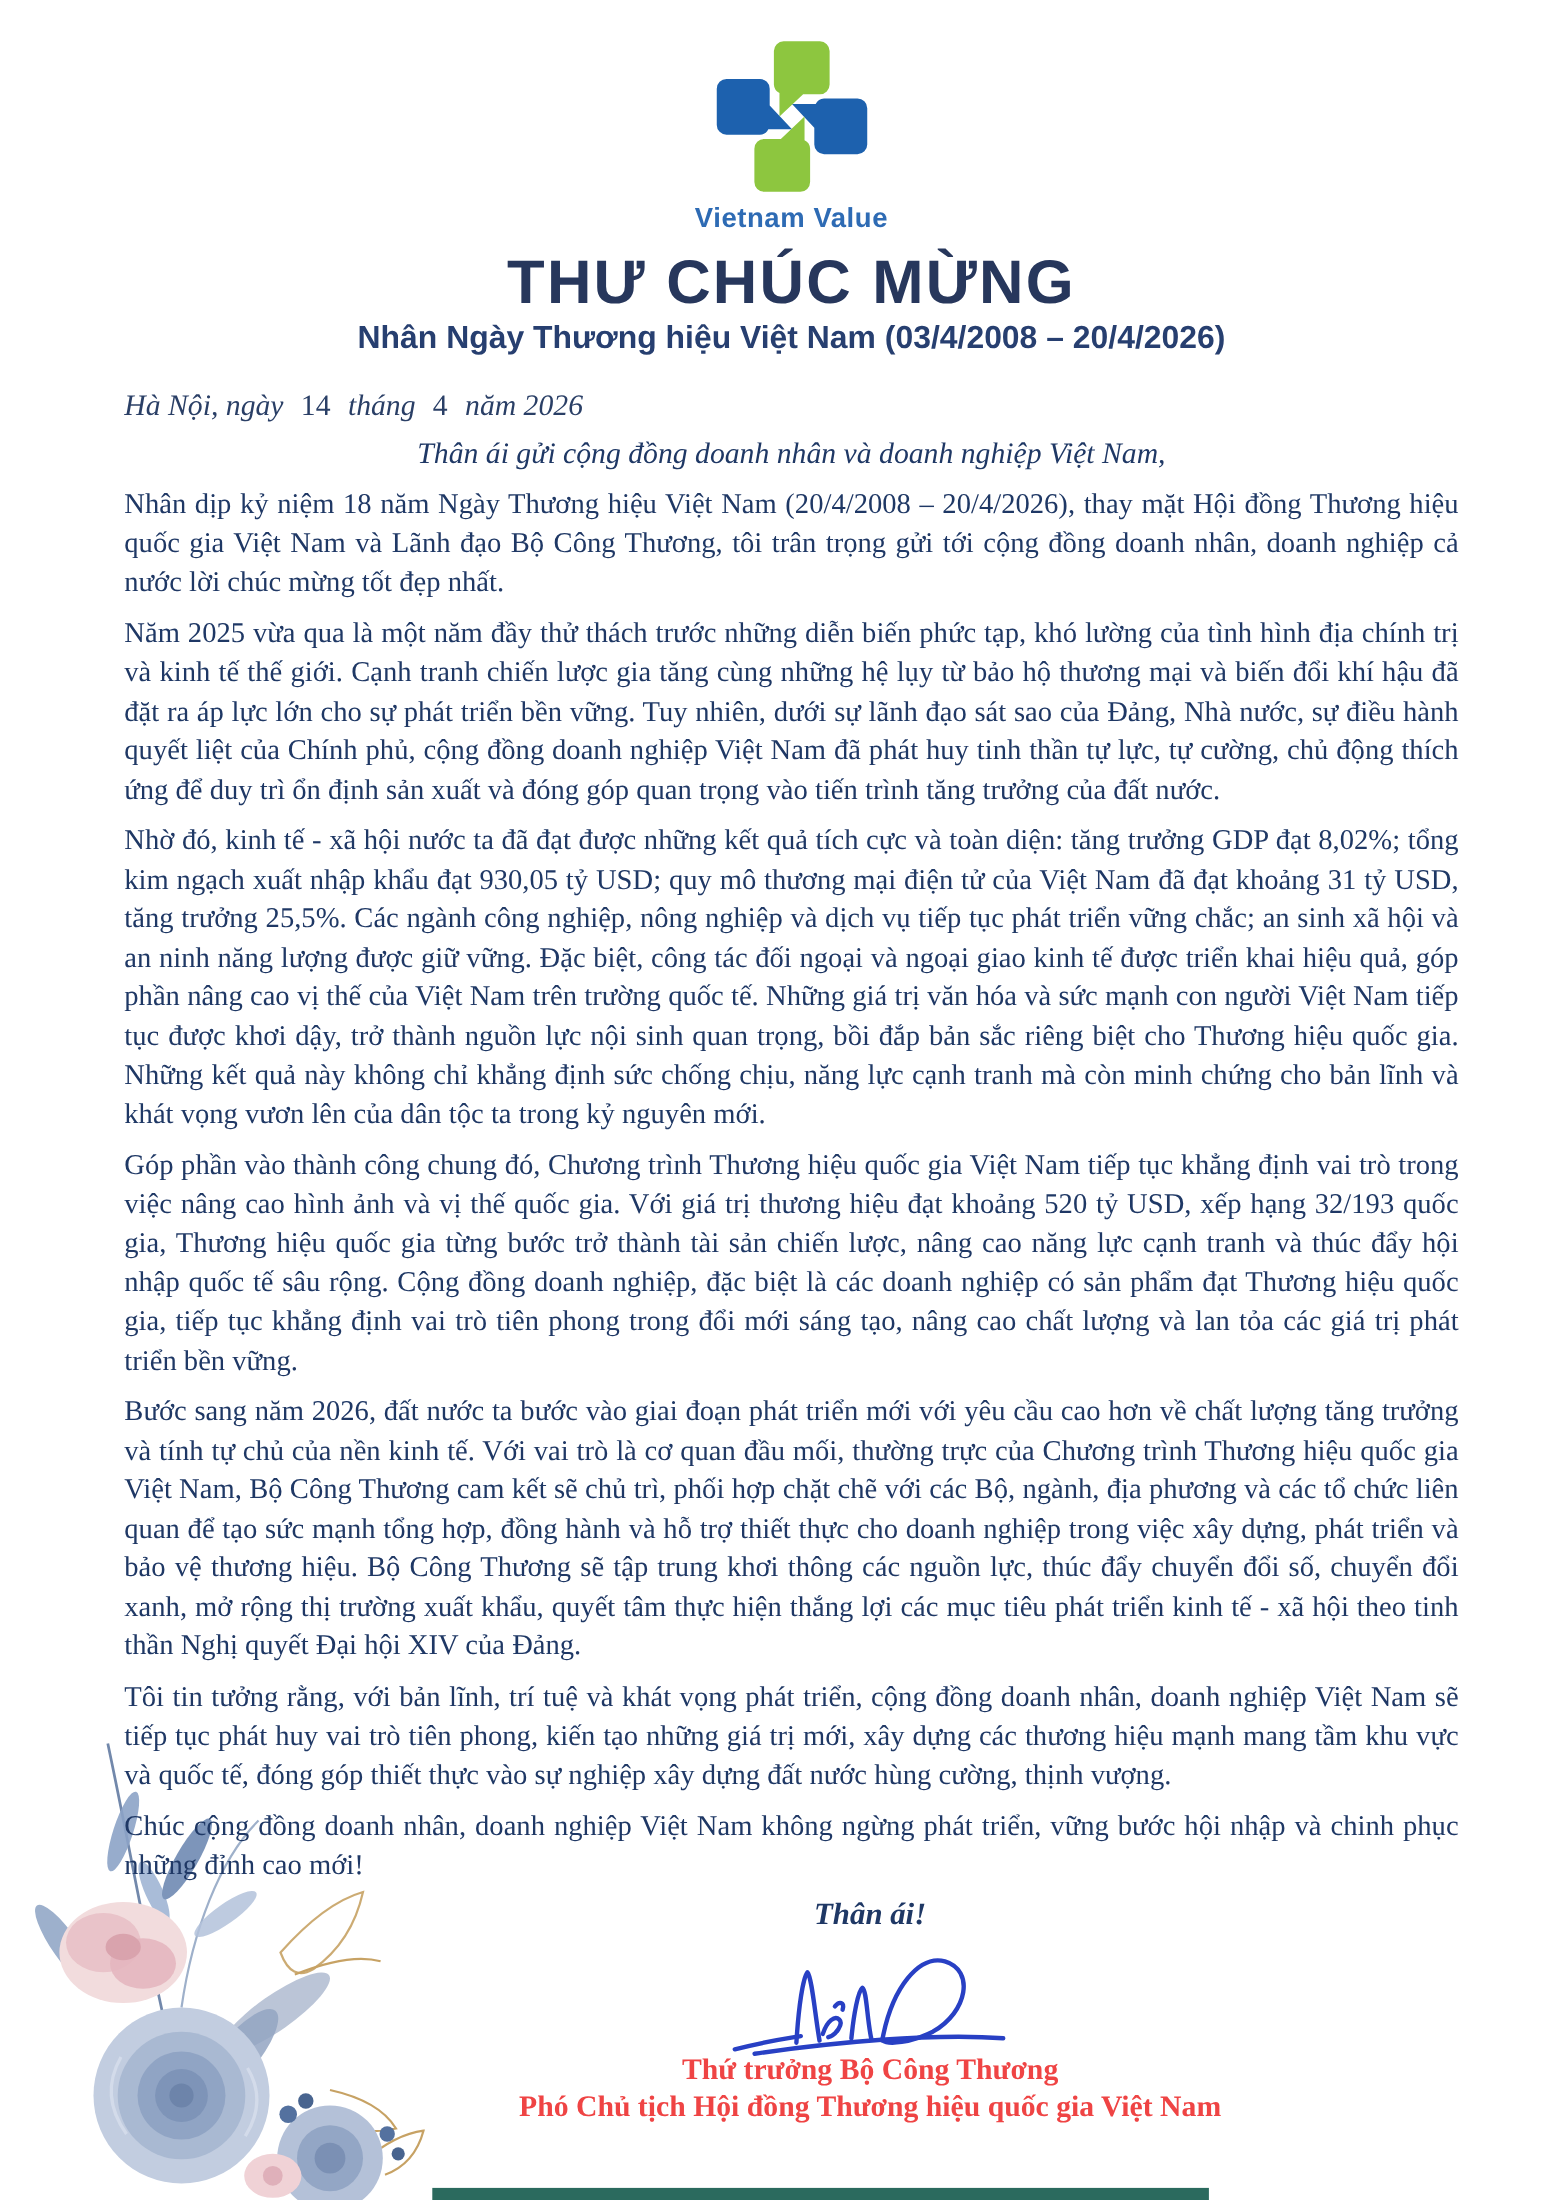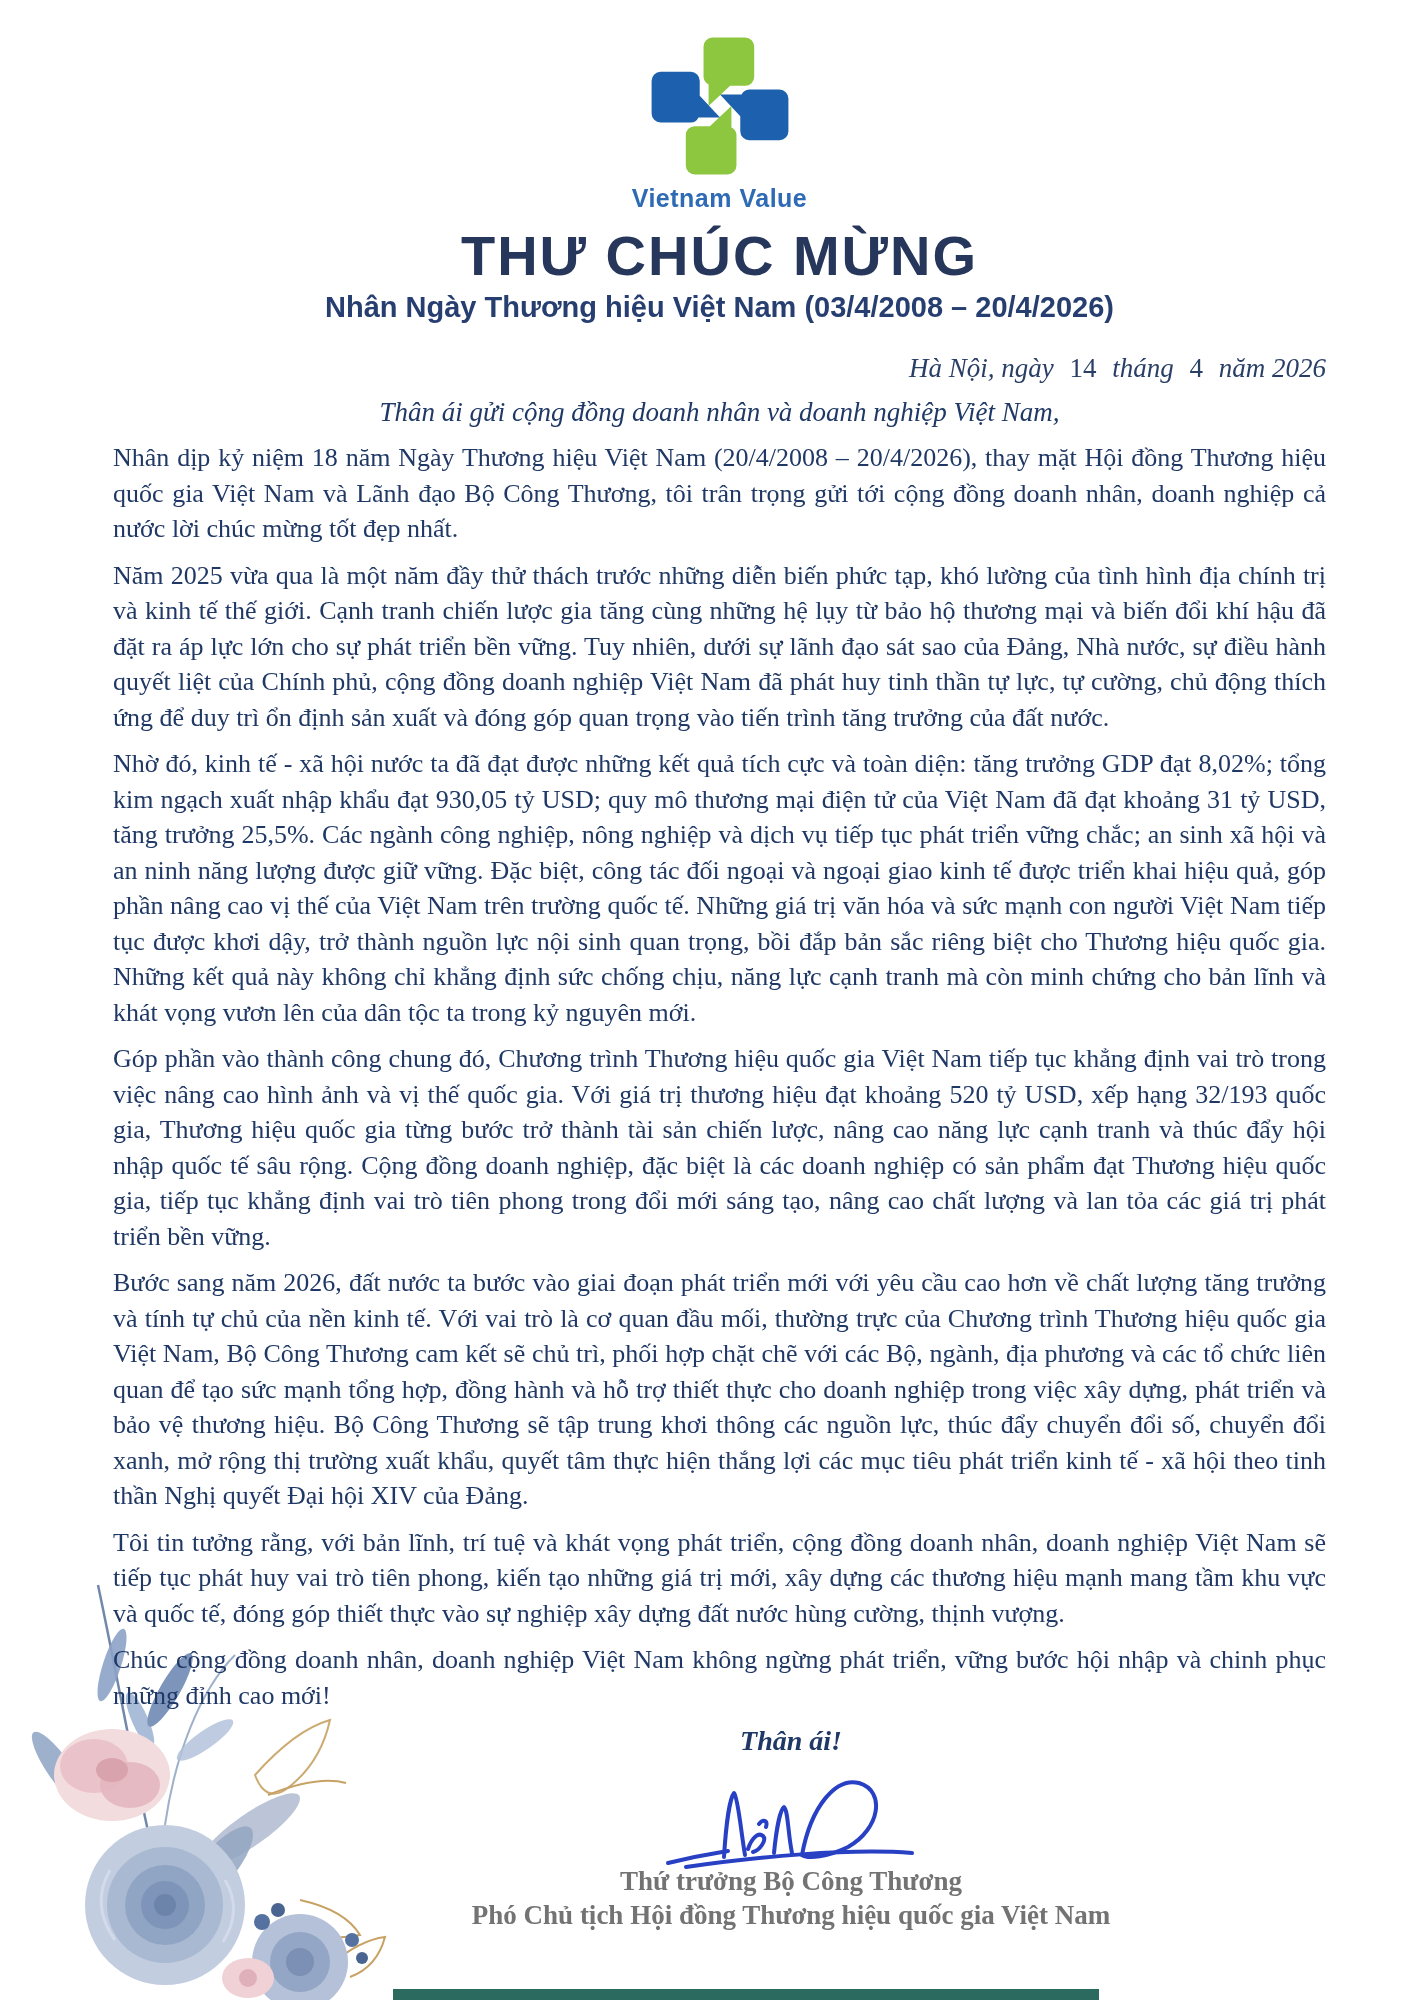--- a/index.html
+++ b/index.html
@@ -32,21 +32,21 @@
     color:#27375c;letter-spacing:2px;
   }
   .letter-subtitle{
     margin-top:6px;text-align:center;
     font-family:"Liberation Sans", sans-serif;
     font-weight:bold;font-size:29px;line-height:36px;
     color:#273f70;
   }
   
   .dateline{
-    margin-top:26px;text-align:right;
+    margin-top:26px;
     font-style:italic;font-size:27px;line-height:34px;color:#2a3f66;
   }
   .dateline .blank{font-style:normal;padding:0 9px;}
   .salutation{
     margin-top:10px;font-style:italic;font-size:27px;line-height:34px;text-align:center;
   }
   
   .body-par{
     margin:11px 0;
     font-size:26px;line-height:35.5px;
@@ -55,21 +55,21 @@
   
   .sign-block{
     width:640px;margin:6px 215px 0 auto;
     text-align:center;
   }
   .closing{
     font-weight:bold;font-style:italic;font-size:28px;line-height:34px;
   }
   .signature-svg{display:block;margin:4px auto -10px auto;}
   .signer-name{font-weight:bold;font-size:28px;line-height:35px;color:#1d3b70;margin-top:2px;}
-  .signer-title{font-weight:bold;font-size:27px;line-height:34px;color:#737373;}
+  .signer-title{font-weight:bold;font-size:27px;line-height:34px;color:#ef4444;}
   
   .floral{position:absolute;left:0;bottom:0;z-index:1;}
   .footer-bar{
     position:absolute;z-index:1;
     left:393px;bottom:0;width:706px;height:11px;
     background:#2b6a5e;
   }
 </style>
 </head>
 <body>

